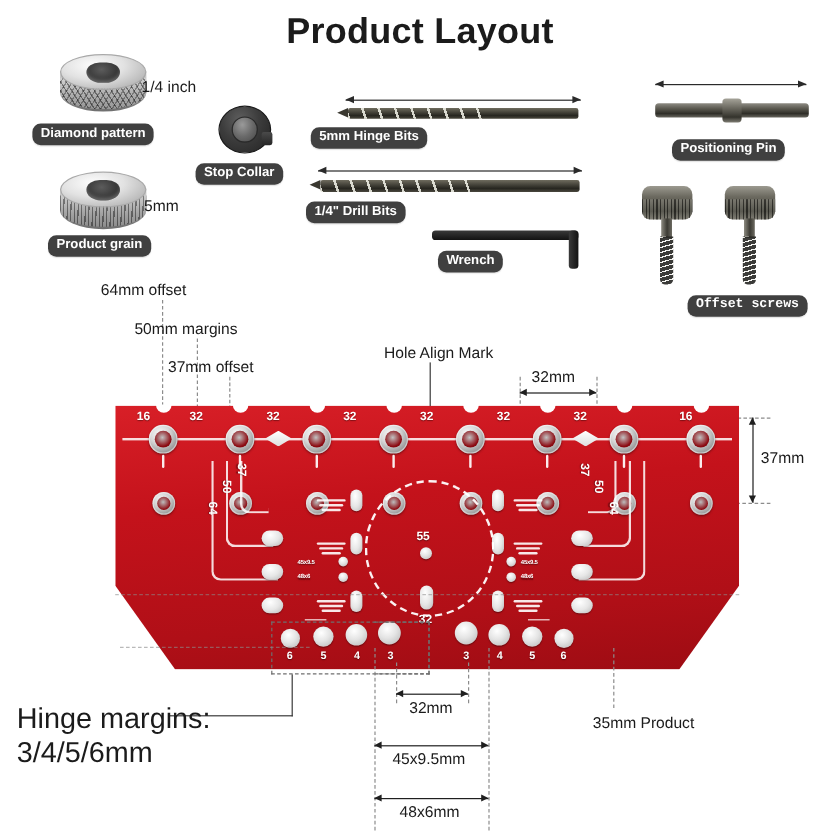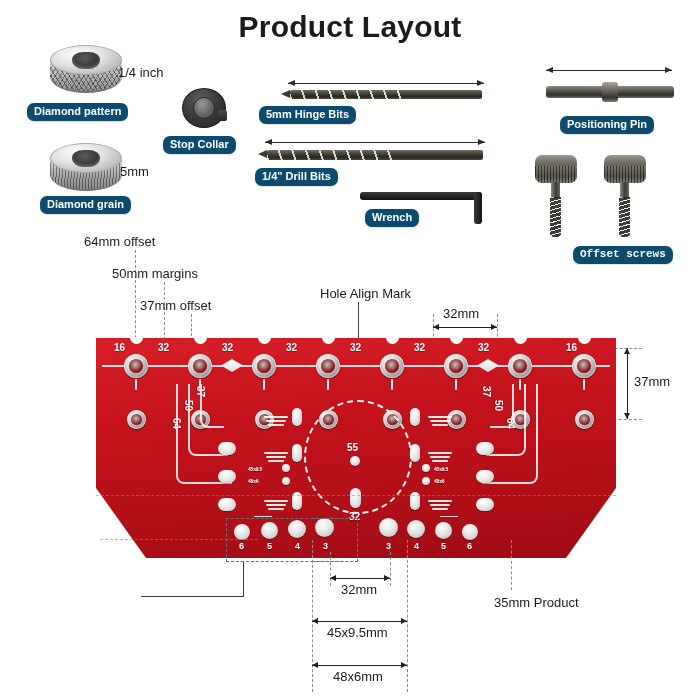--- a/index.html
+++ b/index.html
@@ -13,21 +13,21 @@
   .abs{position:absolute;}
 
   
   #title{
     left:0;top:10px;width:700px;text-align:center;
     font-size:30px;font-weight:bold;color:#1b1b1b;letter-spacing:.2px;
   }
 
   
   .pill{
-    background:#0c4a6e;color:#ffffff;font-weight:bold;
+    background:#404040;color:#ffffff;font-weight:bold;
     border-radius:7px;padding:2px 7px 3px 7px;
     font-size:11px;white-space:nowrap;line-height:1.15;
     box-shadow:0 1px 1px rgba(0,0,0,.12);
   }
   .plain-lab{font-size:13px;color:#1b1b1b;white-space:nowrap;}
 
   
   .bushing{position:absolute;}
   .bush-body{
     position:absolute;left:0;top:14px;width:72px;height:34px;border-radius:0 0 36px 36px/0 0 16px 16px;
@@ -245,21 +245,21 @@
   <div class="abs plain-lab" style="left:118px;top:65px;">1/4 inch</div>
   <div class="abs pill" style="left:27px;top:103px;">Diamond pattern</div>
 
   <div class="bushing" style="left:50px;top:143px;width:72px;height:48px;">
     <div class="bush-body"></div>
     <div class="knurl"></div>
     <div class="bush-top"></div>
     <div class="bush-hole hex"></div>
   </div>
   <div class="abs plain-lab" style="left:120px;top:164px;">5mm</div>
-  <div class="abs pill" style="left:40px;top:196px;">Diamond grain</div>
+  <div class="abs pill" style="left:40px;top:196px;">Product grain</div>
 
   <div class="abs" style="left:182px;top:88px;width:46px;height:42px;">
     <div class="collar-out"></div>
     <div class="collar-in"></div>
     <div class="collar-lug"></div>
   </div>
   <div class="abs pill" style="left:163px;top:136px;">Stop Collar</div>
 
   <div class="abs dimline" style="left:288px;top:83px;width:196px;"></div>
   <div class="abs bit" style="left:290px;top:90px;width:192px;">
@@ -471,20 +471,24 @@
     <div class="bottomnum" style="left:345px;top:203px;">5</div>
     <div class="smallhole" style="left:366px;top:186px;width:16px;height:16px;"></div>
     <div class="bottomnum" style="left:371px;top:203px;">6</div>
   </div>
 
   <div class="abs boxdash" style="left:226px;top:518px;width:132px;height:44px;"></div>
   <div class="abs boxdash" style="left:312px;top:518px;width:46px;height:44px;border-left:none;"></div>
 
   <div class="abs hsolid" style="left:141px;top:596px;width:103px;"></div>
   <div class="abs vsolid" style="left:243px;top:562px;height:35px;"></div>
+  <div class="abs" id="hingemargins">
+    <div>Hinge margins:</div>
+    <div>3/4/5/6mm</div>
+  </div>
 
   <div class="abs vdash" style="left:312px;top:540px;height:152px;"></div>
   <div class="abs vdash" style="left:407px;top:540px;height:152px;"></div>
   <div class="abs vdash" style="left:330px;top:552px;height:34px;"></div>
   <div class="abs vdash" style="left:390px;top:552px;height:34px;"></div>
 
   <div class="abs dimh" style="left:330px;top:578px;width:60px;"></div>
   <div class="abs dimtxt" style="left:341px;top:582px;">32mm</div>
 
   <div class="abs dimh" style="left:312px;top:621px;width:95px;"></div>

